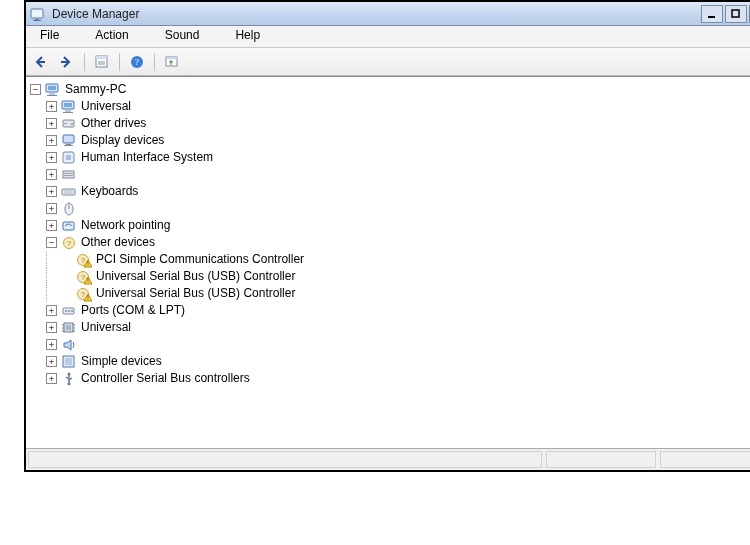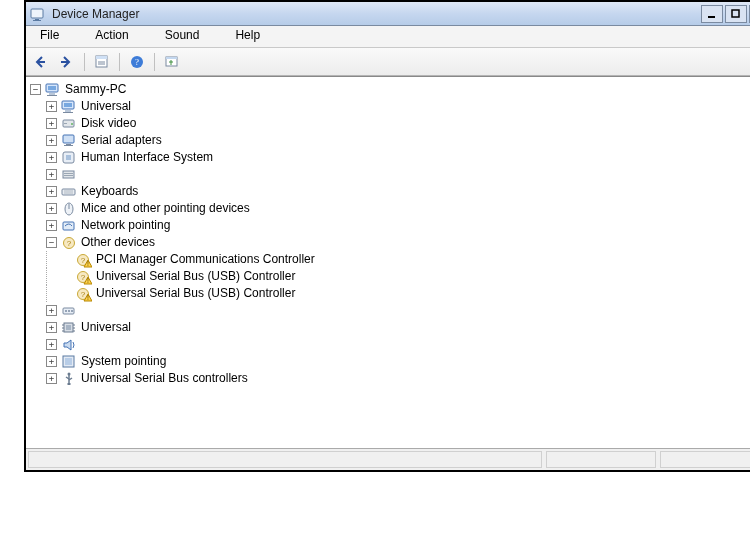--- a/index.html
+++ b/index.html
@@ -246,31 +246,31 @@
     <span class="node-label">Universal</span>
   </div>
         <div class="tree-row">
     <span class="indent" style="width:18px"></span>
     <span class="exp-box">+</span>
     <span class="node-icon">
             <svg width="16" height="16">
               <use href="#ic-disk"></use>
             </svg>
           </span>
-    <span class="node-label">Disk video</span>
+    <span class="node-label">Other drives</span>
   </div>
         <div class="tree-row">
     <span class="indent" style="width:18px"></span>
     <span class="exp-box">+</span>
     <span class="node-icon">
             <svg width="16" height="16">
               <use href="#ic-display"></use>
             </svg>
           </span>
-    <span class="node-label">Serial adapters</span>
+    <span class="node-label">Display devices</span>
   </div>
         <div class="tree-row">
     <span class="indent" style="width:18px"></span>
     <span class="exp-box">+</span>
     <span class="node-icon">
             <svg width="16" height="16">
               <use href="#ic-hid"></use>
             </svg>
           </span>
     <span class="node-label">Human Interface System</span>
@@ -295,21 +295,20 @@
     <span class="node-label">Keyboards</span>
   </div>
         <div class="tree-row">
     <span class="indent" style="width:18px"></span>
     <span class="exp-box">+</span>
     <span class="node-icon">
             <svg width="16" height="16">
               <use href="#ic-mouse"></use>
             </svg>
           </span>
-    <span class="node-label">Mice and other pointing devices</span>
   </div>
         <div class="tree-row">
     <span class="indent" style="width:18px"></span>
     <span class="exp-box">+</span>
     <span class="node-icon">
             <svg width="16" height="16">
               <use href="#ic-network"></use>
             </svg>
           </span>
     <span class="node-label">Network pointing</span>
@@ -326,21 +325,21 @@
   </div>
         <div class="tree-row">
         <span class="indent" style="width:18px"></span>
         <span class="indent dotline" style="width:14px;height:17px"></span>
         <span class="indent" style="width:14px"></span>
         <span class="node-icon">
             <svg width="16" height="16">
               <use href="#ic-warning"></use>
             </svg>
           </span>
-        <span class="node-label">PCI Manager Communications Controller</span>
+        <span class="node-label">PCI Simple Communications Controller</span>
       </div>
         <div class="tree-row">
         <span class="indent" style="width:18px"></span>
         <span class="indent dotline" style="width:14px;height:17px"></span>
         <span class="indent" style="width:14px"></span>
         <span class="node-icon">
             <svg width="16" height="16">
               <use href="#ic-warning"></use>
             </svg>
           </span>
@@ -358,20 +357,21 @@
         <span class="node-label">Universal Serial Bus (USB) Controller</span>
       </div>
         <div class="tree-row">
     <span class="indent" style="width:18px"></span>
     <span class="exp-box">+</span>
     <span class="node-icon">
             <svg width="16" height="16">
               <use href="#ic-port"></use>
             </svg>
           </span>
+    <span class="node-label">Ports (COM &amp; LPT)</span>
   </div>
         <div class="tree-row">
     <span class="indent" style="width:18px"></span>
     <span class="exp-box">+</span>
     <span class="node-icon">
             <svg width="16" height="16">
               <use href="#ic-cpu"></use>
             </svg>
           </span>
     <span class="node-label">Universal</span>
@@ -386,31 +386,31 @@
           </span>
   </div>
         <div class="tree-row">
     <span class="indent" style="width:18px"></span>
     <span class="exp-box">+</span>
     <span class="node-icon">
             <svg width="16" height="16">
               <use href="#ic-system"></use>
             </svg>
           </span>
-    <span class="node-label">System pointing</span>
+    <span class="node-label">Simple devices</span>
   </div>
         <div class="tree-row">
     <span class="indent" style="width:18px"></span>
     <span class="exp-box">+</span>
     <span class="node-icon">
             <svg width="16" height="16">
               <use href="#ic-usb"></use>
             </svg>
           </span>
-    <span class="node-label">Universal Serial Bus controllers</span>
+    <span class="node-label">Controller Serial Bus controllers</span>
   </div>
       </div>
   </div>
 
   <div class="statusbar">
     <div class="status-pane"></div>
     <div class="status-pane"></div>
     <div class="status-pane"></div>
   </div>
 

